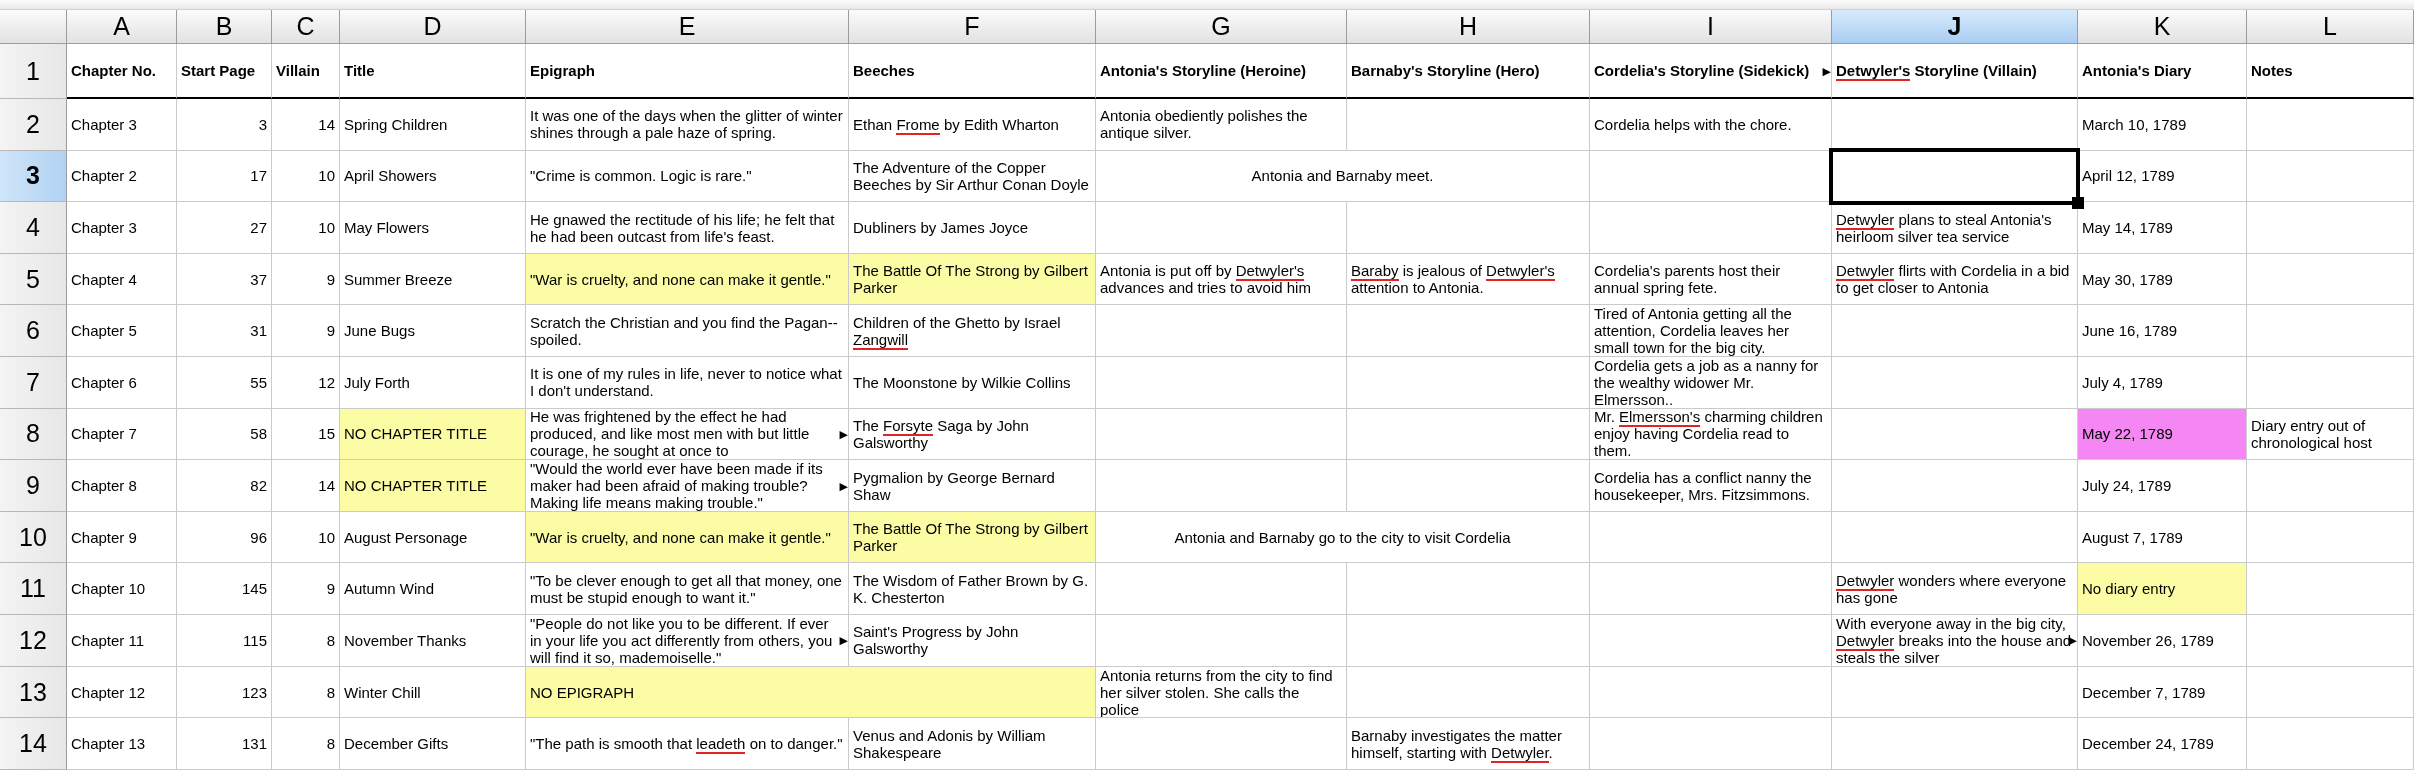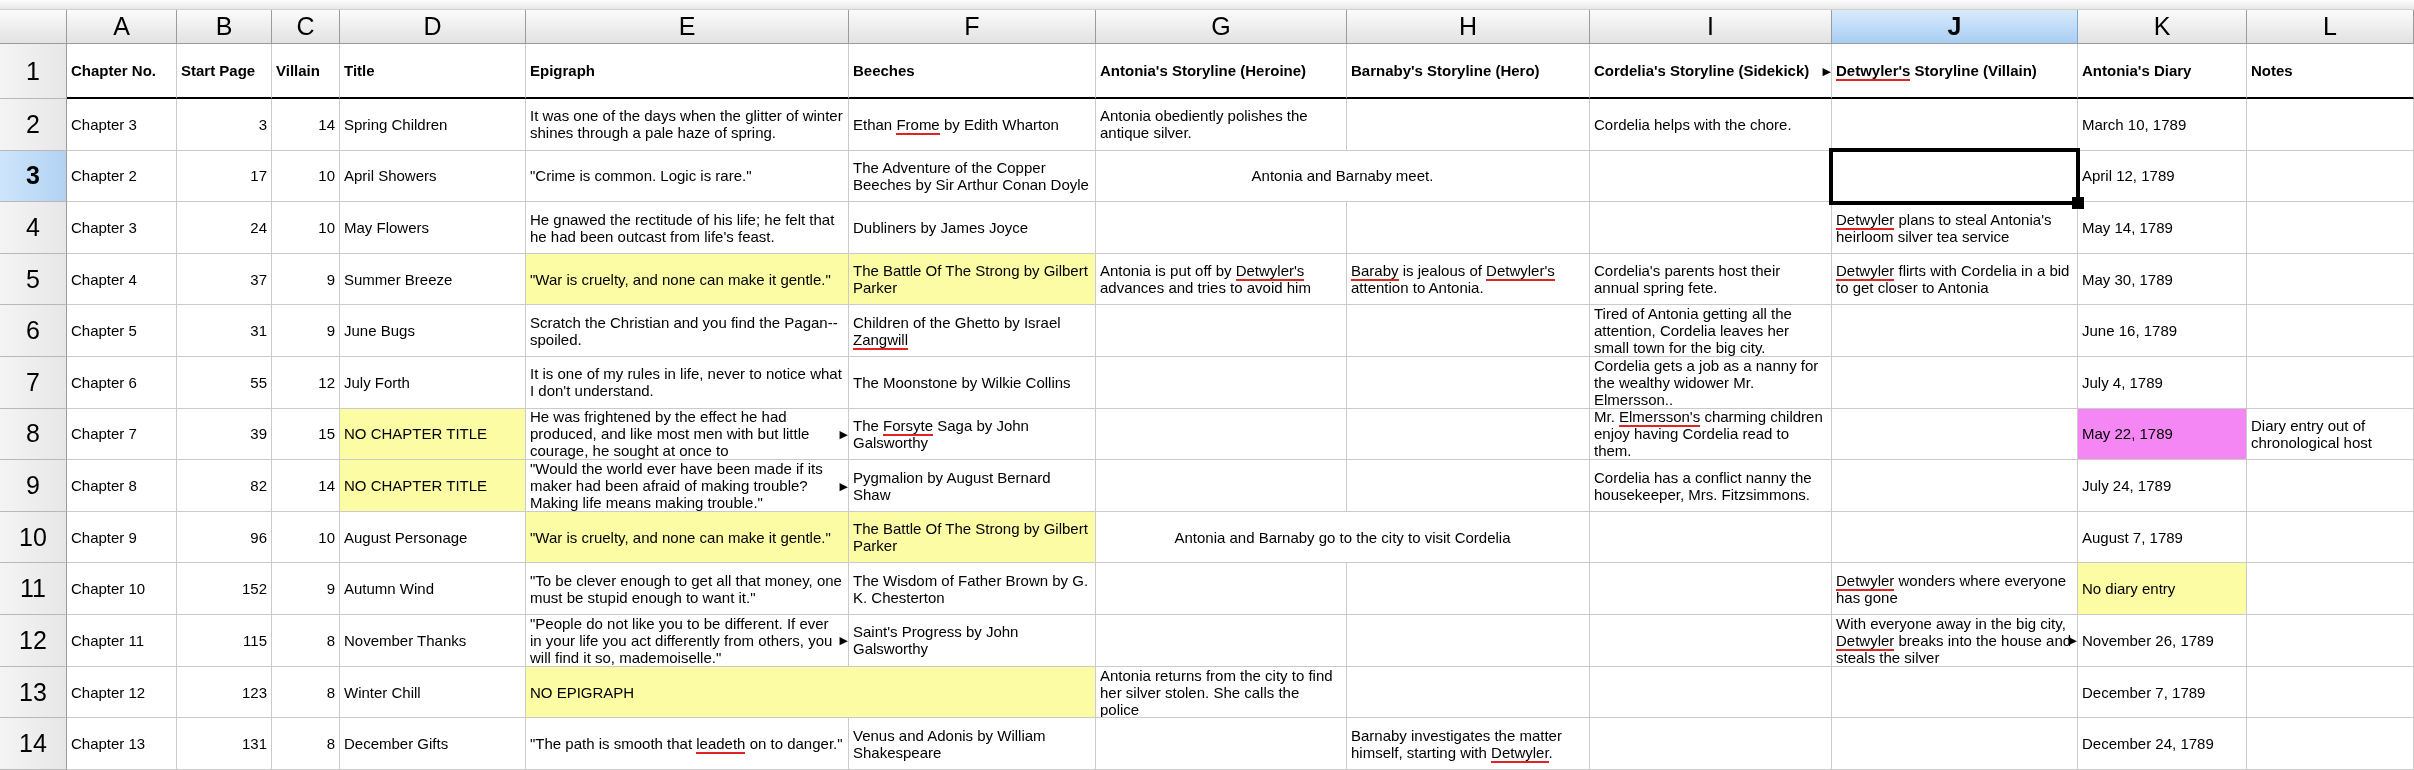--- a/index.html
+++ b/index.html
@@ -133,21 +133,21 @@
         </div><div class="cell col-J" style="">
           <div class="txt"></div>
         </div><div class="cell col-K" style="">
           <div class="txt">April 12, 1789</div>
         </div><div class="cell col-L" style="">
           <div class="txt"></div>
         </div></div>
       <div style="display:contents" class="r"><div class="rowhead">4</div><div class="cell col-A" style="">
           <div class="txt">Chapter 3</div>
         </div><div class="cell col-B" style="">
-          <div class="txt">24</div>
+          <div class="txt">27</div>
         </div><div class="cell col-C" style="">
           <div class="txt">10</div>
         </div><div class="cell col-D" style="">
           <div class="txt">May Flowers</div>
         </div><div class="cell col-E" style="">
           <div class="txt">He gnawed the rectitude of his life; he felt that he had been outcast from life's feast.</div>
         </div><div class="cell col-F" style="">
           <div class="txt">Dubliners by James Joyce</div>
         </div><div class="cell col-G" style="">
           <div class="txt"></div>
@@ -233,21 +233,21 @@
         </div><div class="cell col-J" style="">
           <div class="txt"></div>
         </div><div class="cell col-K" style="">
           <div class="txt">July 4, 1789</div>
         </div><div class="cell col-L" style="">
           <div class="txt"></div>
         </div></div>
       <div style="display:contents" class="r"><div class="rowhead">8</div><div class="cell col-A" style="">
           <div class="txt">Chapter 7</div>
         </div><div class="cell col-B" style="">
-          <div class="txt">39</div>
+          <div class="txt">58</div>
         </div><div class="cell col-C" style="">
           <div class="txt">15</div>
         </div><div class="cell col-D bg-y" style="">
           <div class="txt">NO CHAPTER TITLE</div>
         </div><div class="cell col-E" style="">
           <div class="txt">He was frightened by the effect he had produced, and like most men with but little courage, he sought at once to</div>
           <span class="arrow">▶</span>
         </div><div class="cell col-F" style="">
           <div class="txt">The <span class="sp">Forsyte</span> Saga by John Galsworthy</div>
         </div><div class="cell col-G" style="">
@@ -268,21 +268,21 @@
         </div><div class="cell col-B" style="">
           <div class="txt">82</div>
         </div><div class="cell col-C" style="">
           <div class="txt">14</div>
         </div><div class="cell col-D bg-y" style="">
           <div class="txt">NO CHAPTER TITLE</div>
         </div><div class="cell col-E" style="">
           <div class="txt">"Would the world ever have been made if its maker had been afraid of making trouble? Making life means making trouble."</div>
           <span class="arrow">▶</span>
         </div><div class="cell col-F" style="">
-          <div class="txt">Pygmalion by August Bernard Shaw</div>
+          <div class="txt">Pygmalion by George Bernard Shaw</div>
         </div><div class="cell col-G" style="">
           <div class="txt"></div>
         </div><div class="cell col-H" style="">
           <div class="txt"></div>
         </div><div class="cell col-I" style="">
           <div class="txt">Cordelia has a conflict nanny the housekeeper, Mrs. Fitzsimmons.</div>
         </div><div class="cell col-J" style="">
           <div class="txt"></div>
         </div><div class="cell col-K" style="">
           <div class="txt">July 24, 1789</div>
@@ -308,21 +308,21 @@
         </div><div class="cell col-J" style="">
           <div class="txt"></div>
         </div><div class="cell col-K" style="">
           <div class="txt">August 7, 1789</div>
         </div><div class="cell col-L" style="">
           <div class="txt"></div>
         </div></div>
       <div style="display:contents" class="r"><div class="rowhead">11</div><div class="cell col-A" style="">
           <div class="txt">Chapter 10</div>
         </div><div class="cell col-B" style="">
-          <div class="txt">152</div>
+          <div class="txt">145</div>
         </div><div class="cell col-C" style="">
           <div class="txt">9</div>
         </div><div class="cell col-D" style="">
           <div class="txt">Autumn Wind</div>
         </div><div class="cell col-E" style="">
           <div class="txt">"To be clever enough to get all that money, one must be stupid enough to want it."</div>
         </div><div class="cell col-F" style="">
           <div class="txt">The Wisdom of Father Brown by G. K. Chesterton</div>
         </div><div class="cell col-G" style="">
           <div class="txt"></div>

